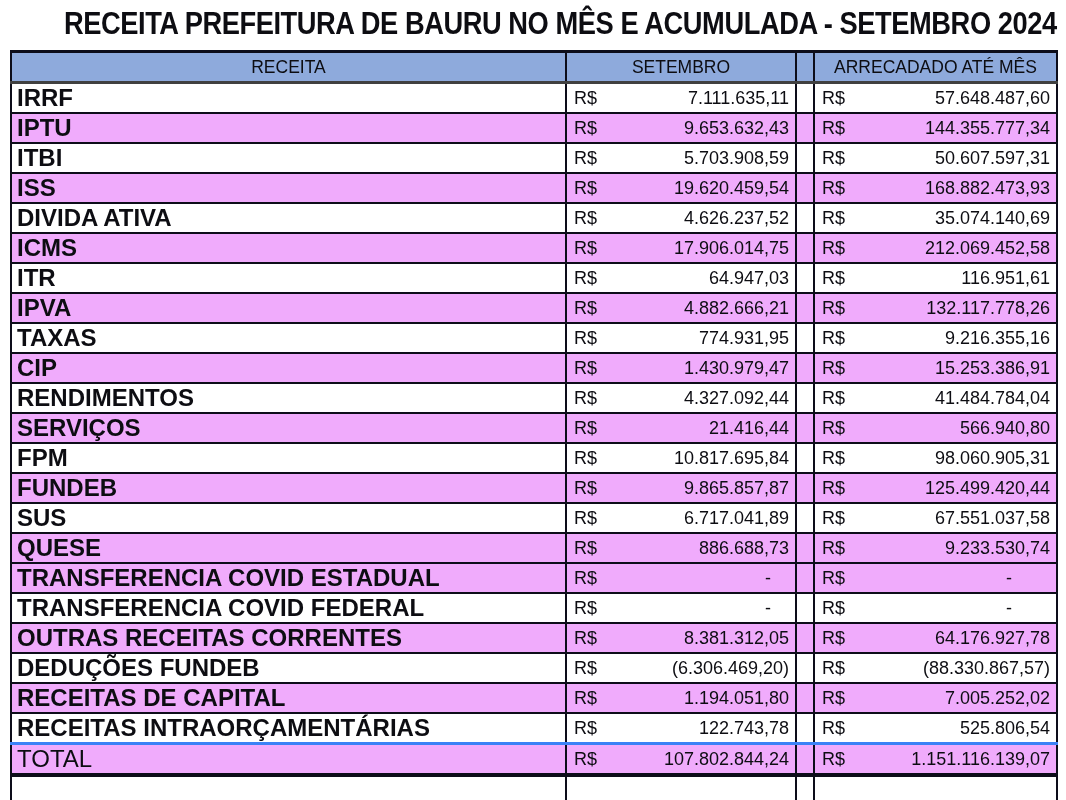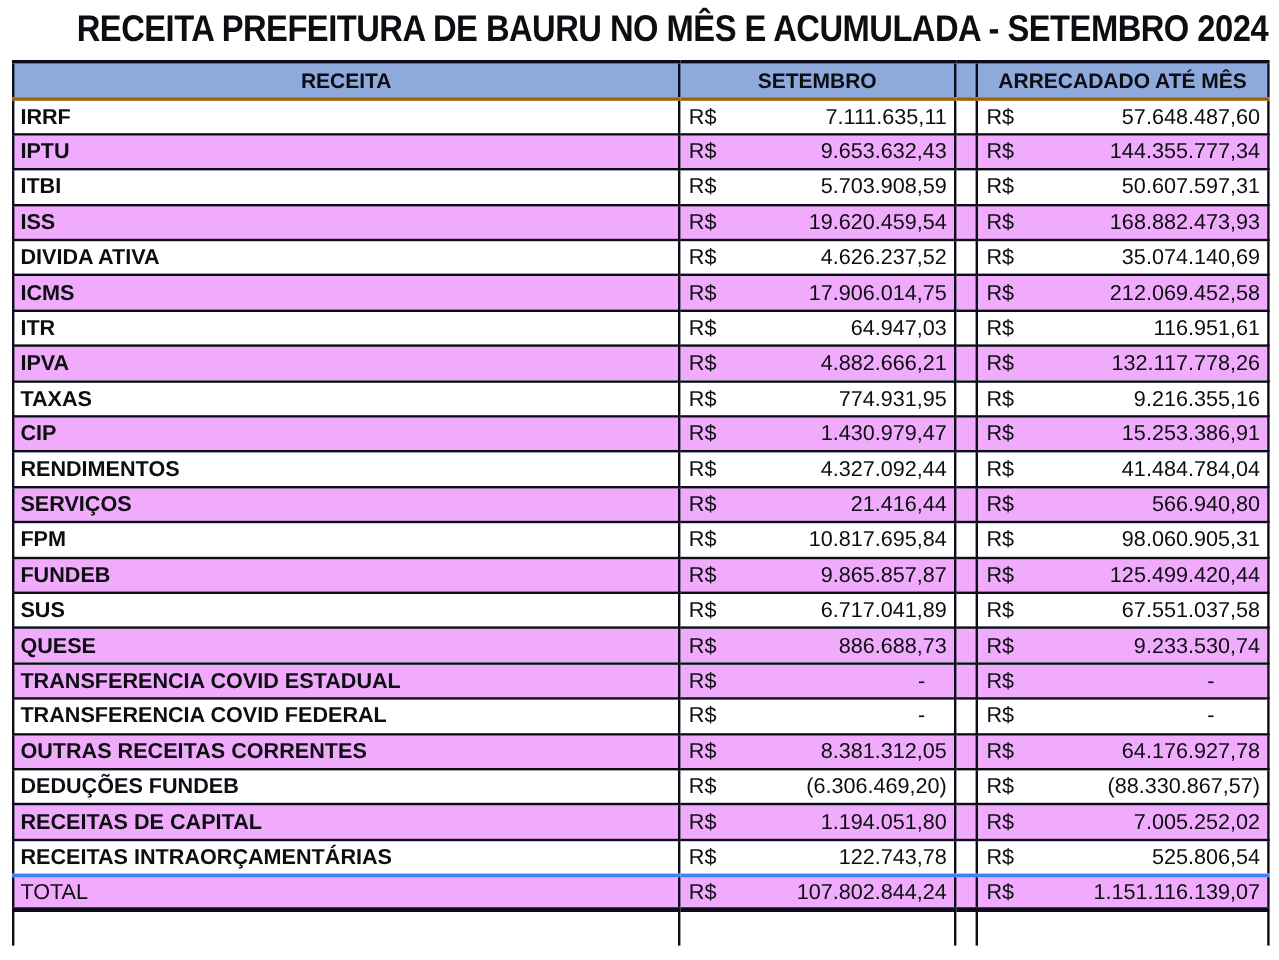--- a/index.html
+++ b/index.html
@@ -39,30 +39,30 @@
 
   th, td {
     border: 2px solid #0d0d1a;
     overflow: hidden;
     white-space: nowrap;
   }
   thead tr { height: 31px; }
   thead th {
     background: #8EAADC;
     font-size: 17.5px;
-    font-weight: bold;
+    font-weight: normal;
     text-align: center;
-    border-bottom: 3px solid #a16207;
+    border-bottom: 3px solid #404040;
     border-top: 3px solid #0d0d1a;
   }
   tbody tr { height: 29.4px; }
   tbody tr.stripe td { background: #f0abfc; }
 
   td.label {
-    font-size: 18px;
+    font-size: 24px;
     font-weight: bold;
     padding-left: 5px;
     text-align: left;
   }
   td.val { font-size: 18px; }
   td.val .cellflex {
     display: flex;
     justify-content: space-between;
     align-items: center;
     width: 100%;

